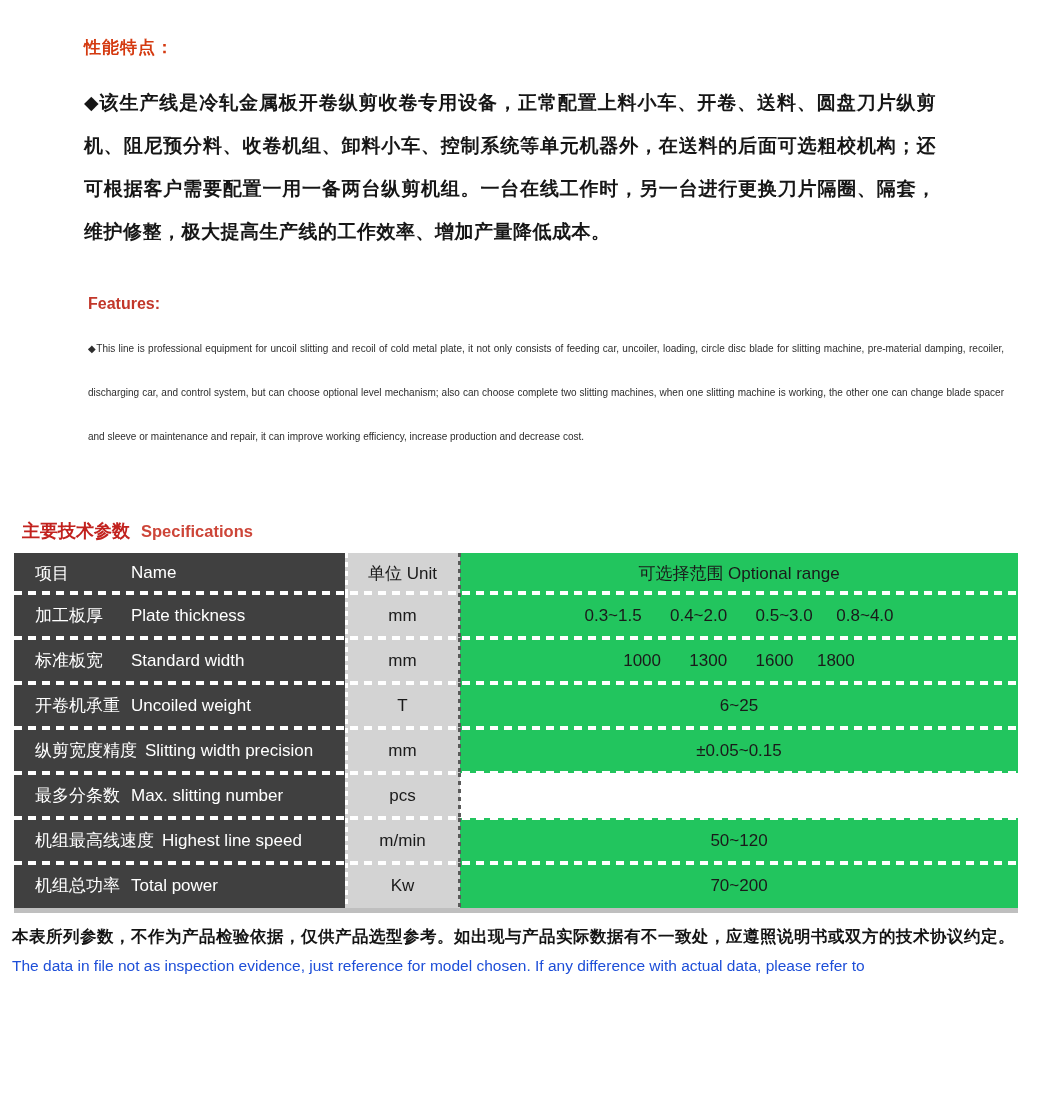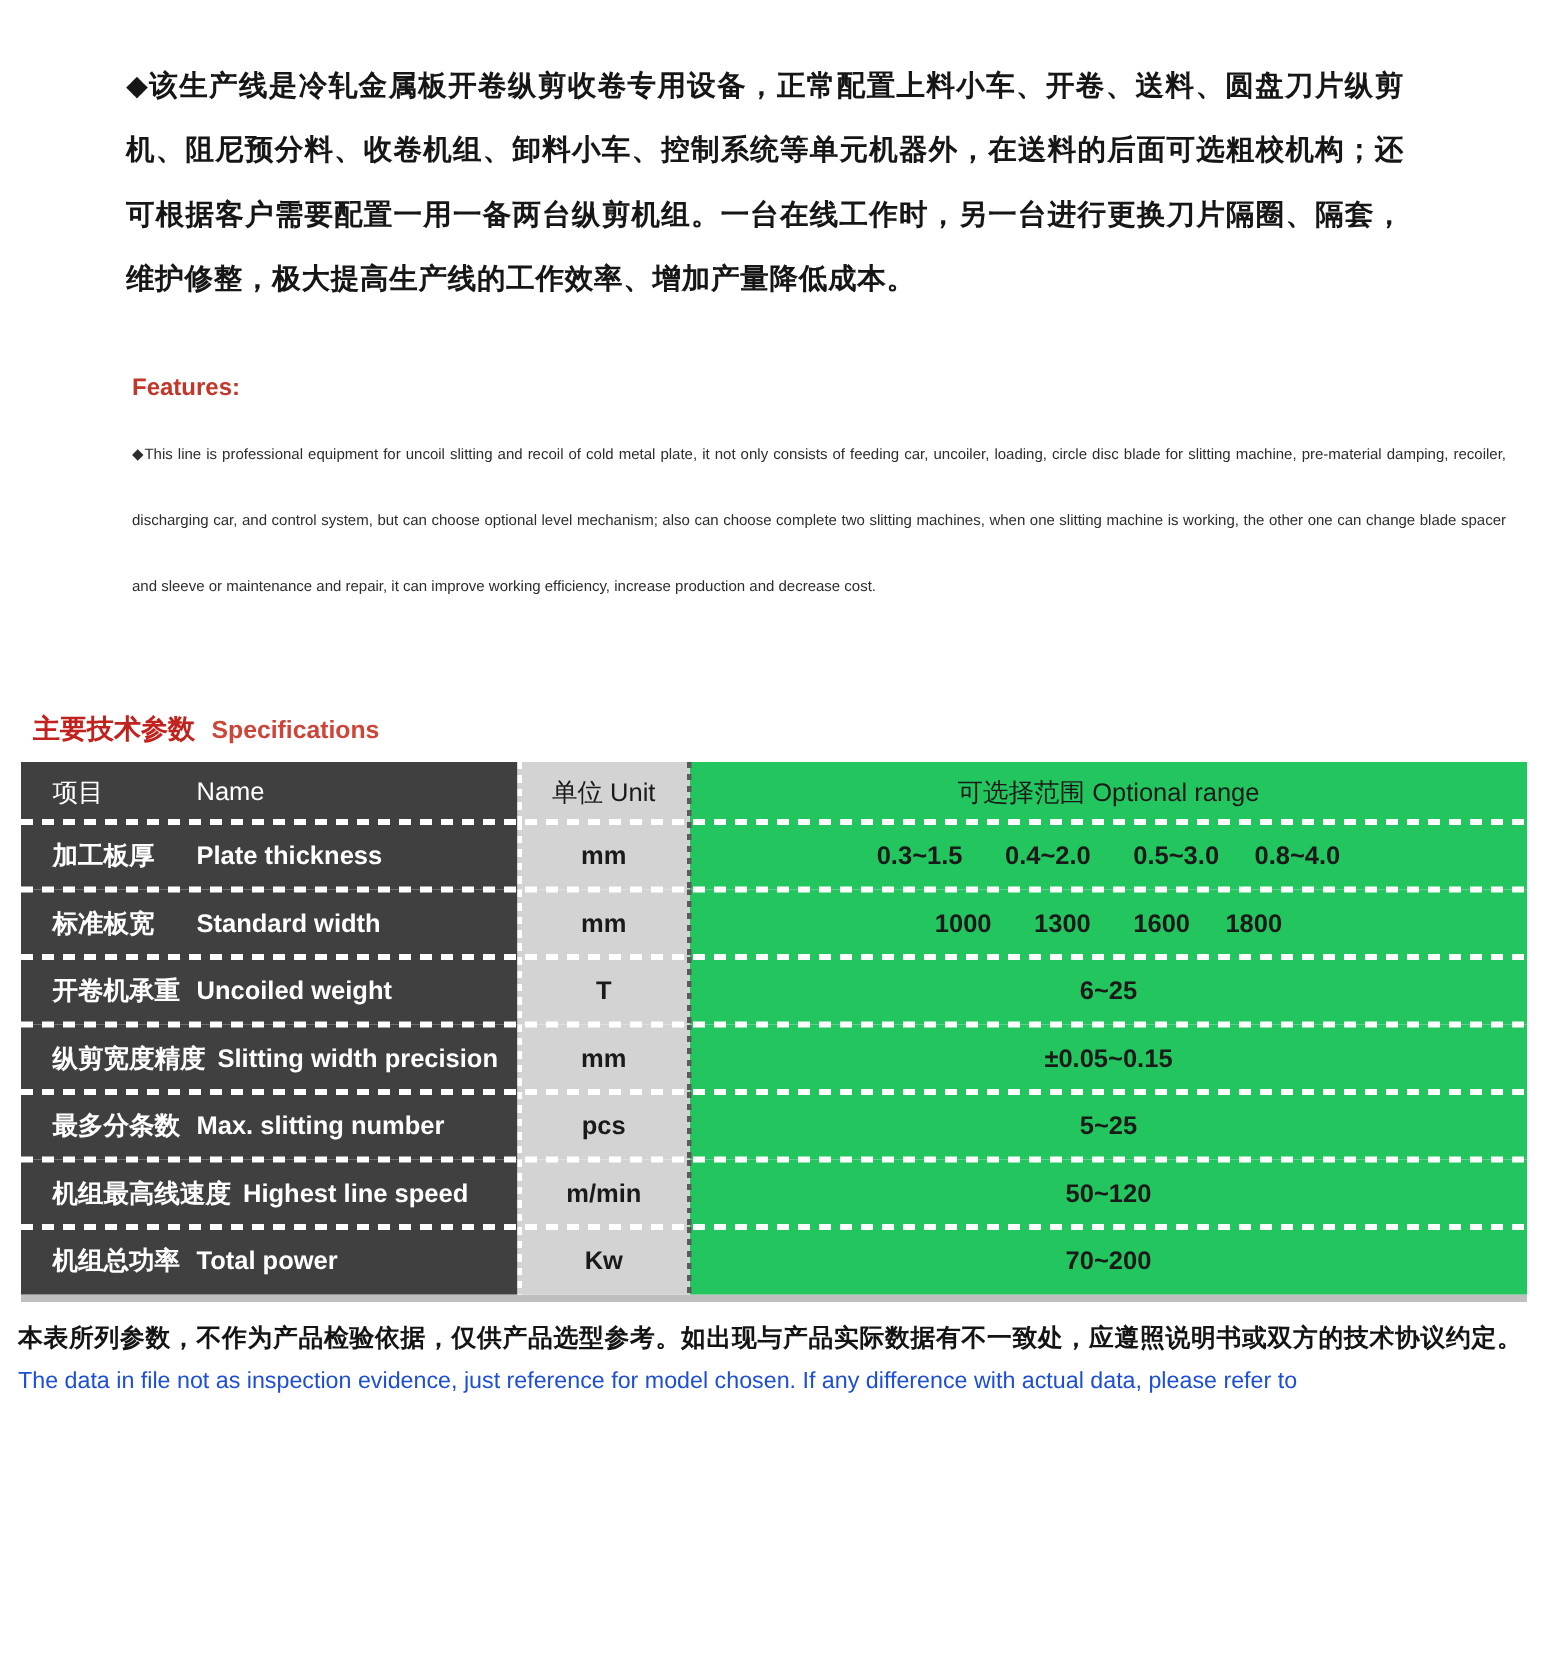--- a/index.html
+++ b/index.html
@@ -37,21 +37,21 @@
   .specs-title .cnred{color:#c2221e;font-weight:bold;}
   .specs-title .enred{color:#cd4538;font-weight:bold;margin-left:6px;font-size:16.5px;}
 
   .table{
     margin-left:14px;width:1004px;
     border-bottom:5px solid #bfbfbf;
     font-size:17px;color:#1a1a1a;
   }
   .thead,.trow{display:flex;position:relative;}
   .thead{height:40px;}
-  .trow{height:45px;font-weight:bold;}
+  .trow{height:45px;}
   
   .trow::before{
     content:"";position:absolute;left:0;right:0;top:-2px;height:4px;
     background:repeating-linear-gradient(90deg,#ffffff 0 8px,transparent 8px 14px);
     z-index:3;
   }
   .cell{box-sizing:border-box;display:flex;align-items:center;}
   .cell.namec{
     width:331px;background:#404040;color:#ffffff;padding-left:21px;
   }
@@ -85,20 +85,21 @@
   }
   .foot .enline{margin:0;font-size:15.5px;color:#1d4ed8;line-height:19px;}
   .foot .enline.indent{padding-left:10px;}
 </style>
 </head>
 <body>
 
 <div class="page">
 
   <section class="perf">
+    <h2>性能特点：</h2>
     <p>◆该生产线是冷轧金属板开卷纵剪收卷专用设备，正常配置上料小车、开卷、送料、圆盘刀片纵剪机、阻尼预分料、收卷机组、卸料小车、控制系统等单元机器外，在送料的后面可选粗校机构；还可根据客户需要配置一用一备两台纵剪机组。一台在线工作时，另一台进行更换刀片隔圈、隔套，维护修整，极大提高生产线的工作效率、增加产量降低成本。</p>
   </section>
 
   <section class="feat">
     <h2>Features:</h2>
     <p>◆This line is professional equipment for uncoil slitting and recoil of cold metal plate, it not only consists of feeding car, uncoiler, loading, circle disc blade for slitting machine, pre-material damping, recoiler, discharging car, and control system, but can choose optional level mechanism; also can choose complete two slitting machines, when one slitting machine is working, the other one can change blade spacer and sleeve or maintenance and repair, it can improve working efficiency, increase production and decrease cost.</p>
   </section>
 
   <section class="specs">
     <h2 class="specs-title">
@@ -151,21 +152,20 @@
     <div class="cell unitc">mm</div>
     <div class="cell rangec">±0.05~0.15</div>
   </div>
 
   <div class="trow">
     <div class="cell namec">
       <span class="cn">最多分条数</span>
       <span class="en">Max. slitting number</span>
     </div>
     <div class="cell unitc">pcs</div>
-    <div class="cell rangec">5~25</div>
   </div>
 
   <div class="trow">
     <div class="cell namec">
       <span class="cn">机组最高线速度</span>
       <span class="en">Highest line speed</span>
     </div>
     <div class="cell unitc">m/min</div>
     <div class="cell rangec">50~120</div>
   </div>

